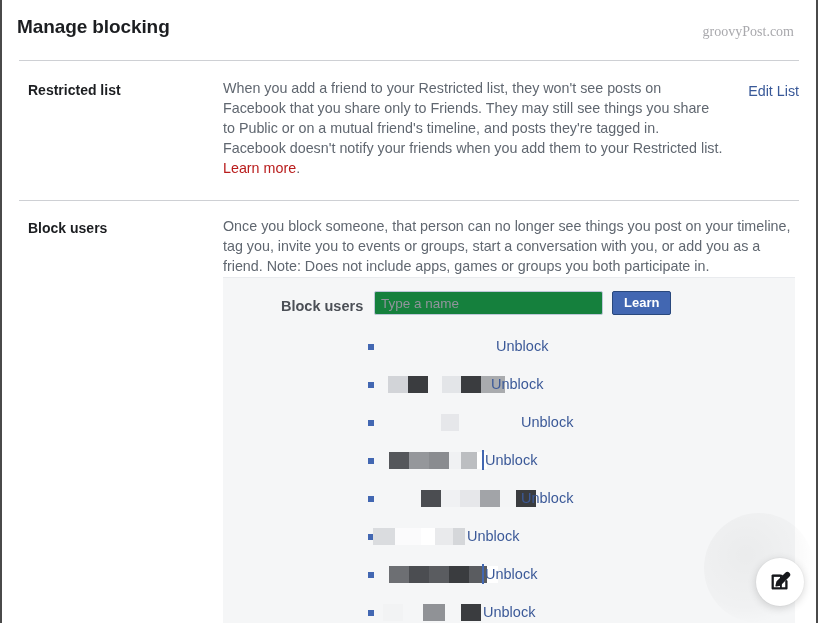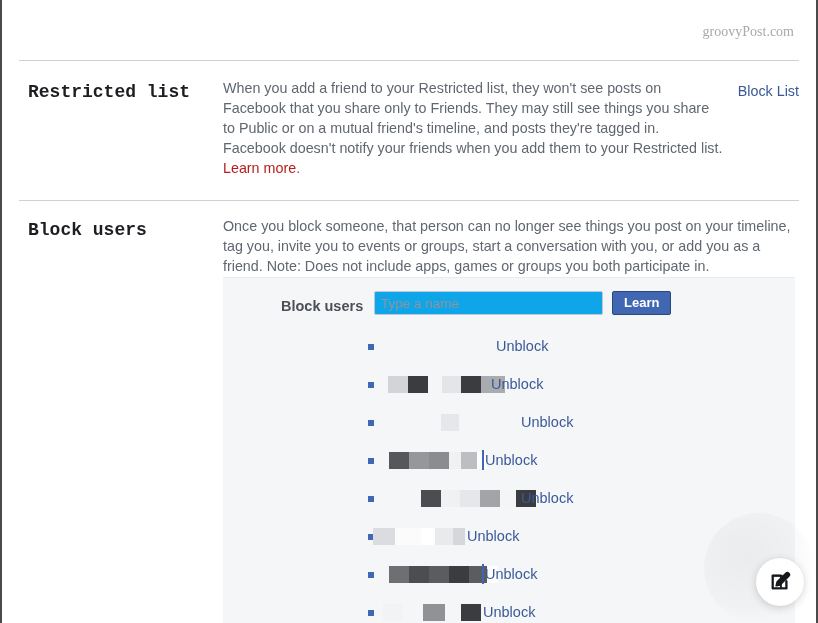--- a/index.html
+++ b/index.html
@@ -61,24 +61,23 @@
     left: 0;
     right: 0;
   }
   .section.restricted { top: 78px; }
   .section.blockusers  { top: 216px; }
 
   .sec-label {
     position: absolute;
     left: 26px;
     top: 4px;
-    font-size: 18px;
+    font-size: 14px;
     font-weight: bold;
     color: #1c1e21;
-    font-family: Liberation Mono, monospace;
   }
   .sec-body {
     position: absolute;
     left: 221px;
     width: 572px;
     font-size: 14.3px;
     line-height: 20px;
     color: #606770;
   }
   .sec-body.restricted-body { width: 500px; }
@@ -127,21 +126,21 @@
   }
   .name-input {
     position: absolute;
     left: 151px;
     top: 0;
     width: 229px;
     height: 24px;
     padding: 0 6px;
     border: 1px solid #bdc7d8;
     border-radius: 2px;
-    background: #0ea5e9;
+    background: #15803d;
     font-family: "Liberation Sans", sans-serif;
     font-size: 13.5px;
     color: #1d2129;
     box-sizing: border-box;
     outline: none;
   }
   .name-input::placeholder { color: #90949c; }
   .block-btn {
     position: absolute;
     left: 389px;
@@ -223,32 +222,33 @@
     cursor: pointer;
   }
   .fab svg { position: absolute; left: 13px; top: 13px; }
 </style>
 </head>
 <body>
 
 <div id="page">
 
   <div class="header">
+    <div class="page-title">Manage blocking</div>
     <div class="watermark">groovyPost.com</div>
   </div>
 
   <div class="divider d1"></div>
   <div class="divider d2"></div>
 
   <div class="section restricted">
     <div class="sec-label">Restricted list</div>
     <div class="sec-body restricted-body">
       <span>When you add a friend to your Restricted list, they won't see posts on Facebook that you share only to Friends. They may still see things you share to Public or on a mutual friend's timeline, and posts they're tagged in. Facebook doesn't notify your friends when you add them to your Restricted list. </span><a class="link">Learn more</a><span>.</span>
     </div>
-    <div class="edit-list">Block List</div>
+    <div class="edit-list">Edit List</div>
   </div>
 
   <div class="section blockusers">
     <div class="sec-label">Block users</div>
     <div class="sec-body">Once you block someone, that person can no longer see things you post on your timeline, tag you, invite you to events or groups, start a conversation with you, or add you as a friend. Note: Does not include apps, games or groups you both participate in.</div>
   </div>
 
   <div class="block-panel">
 
     <div class="panel-form">

